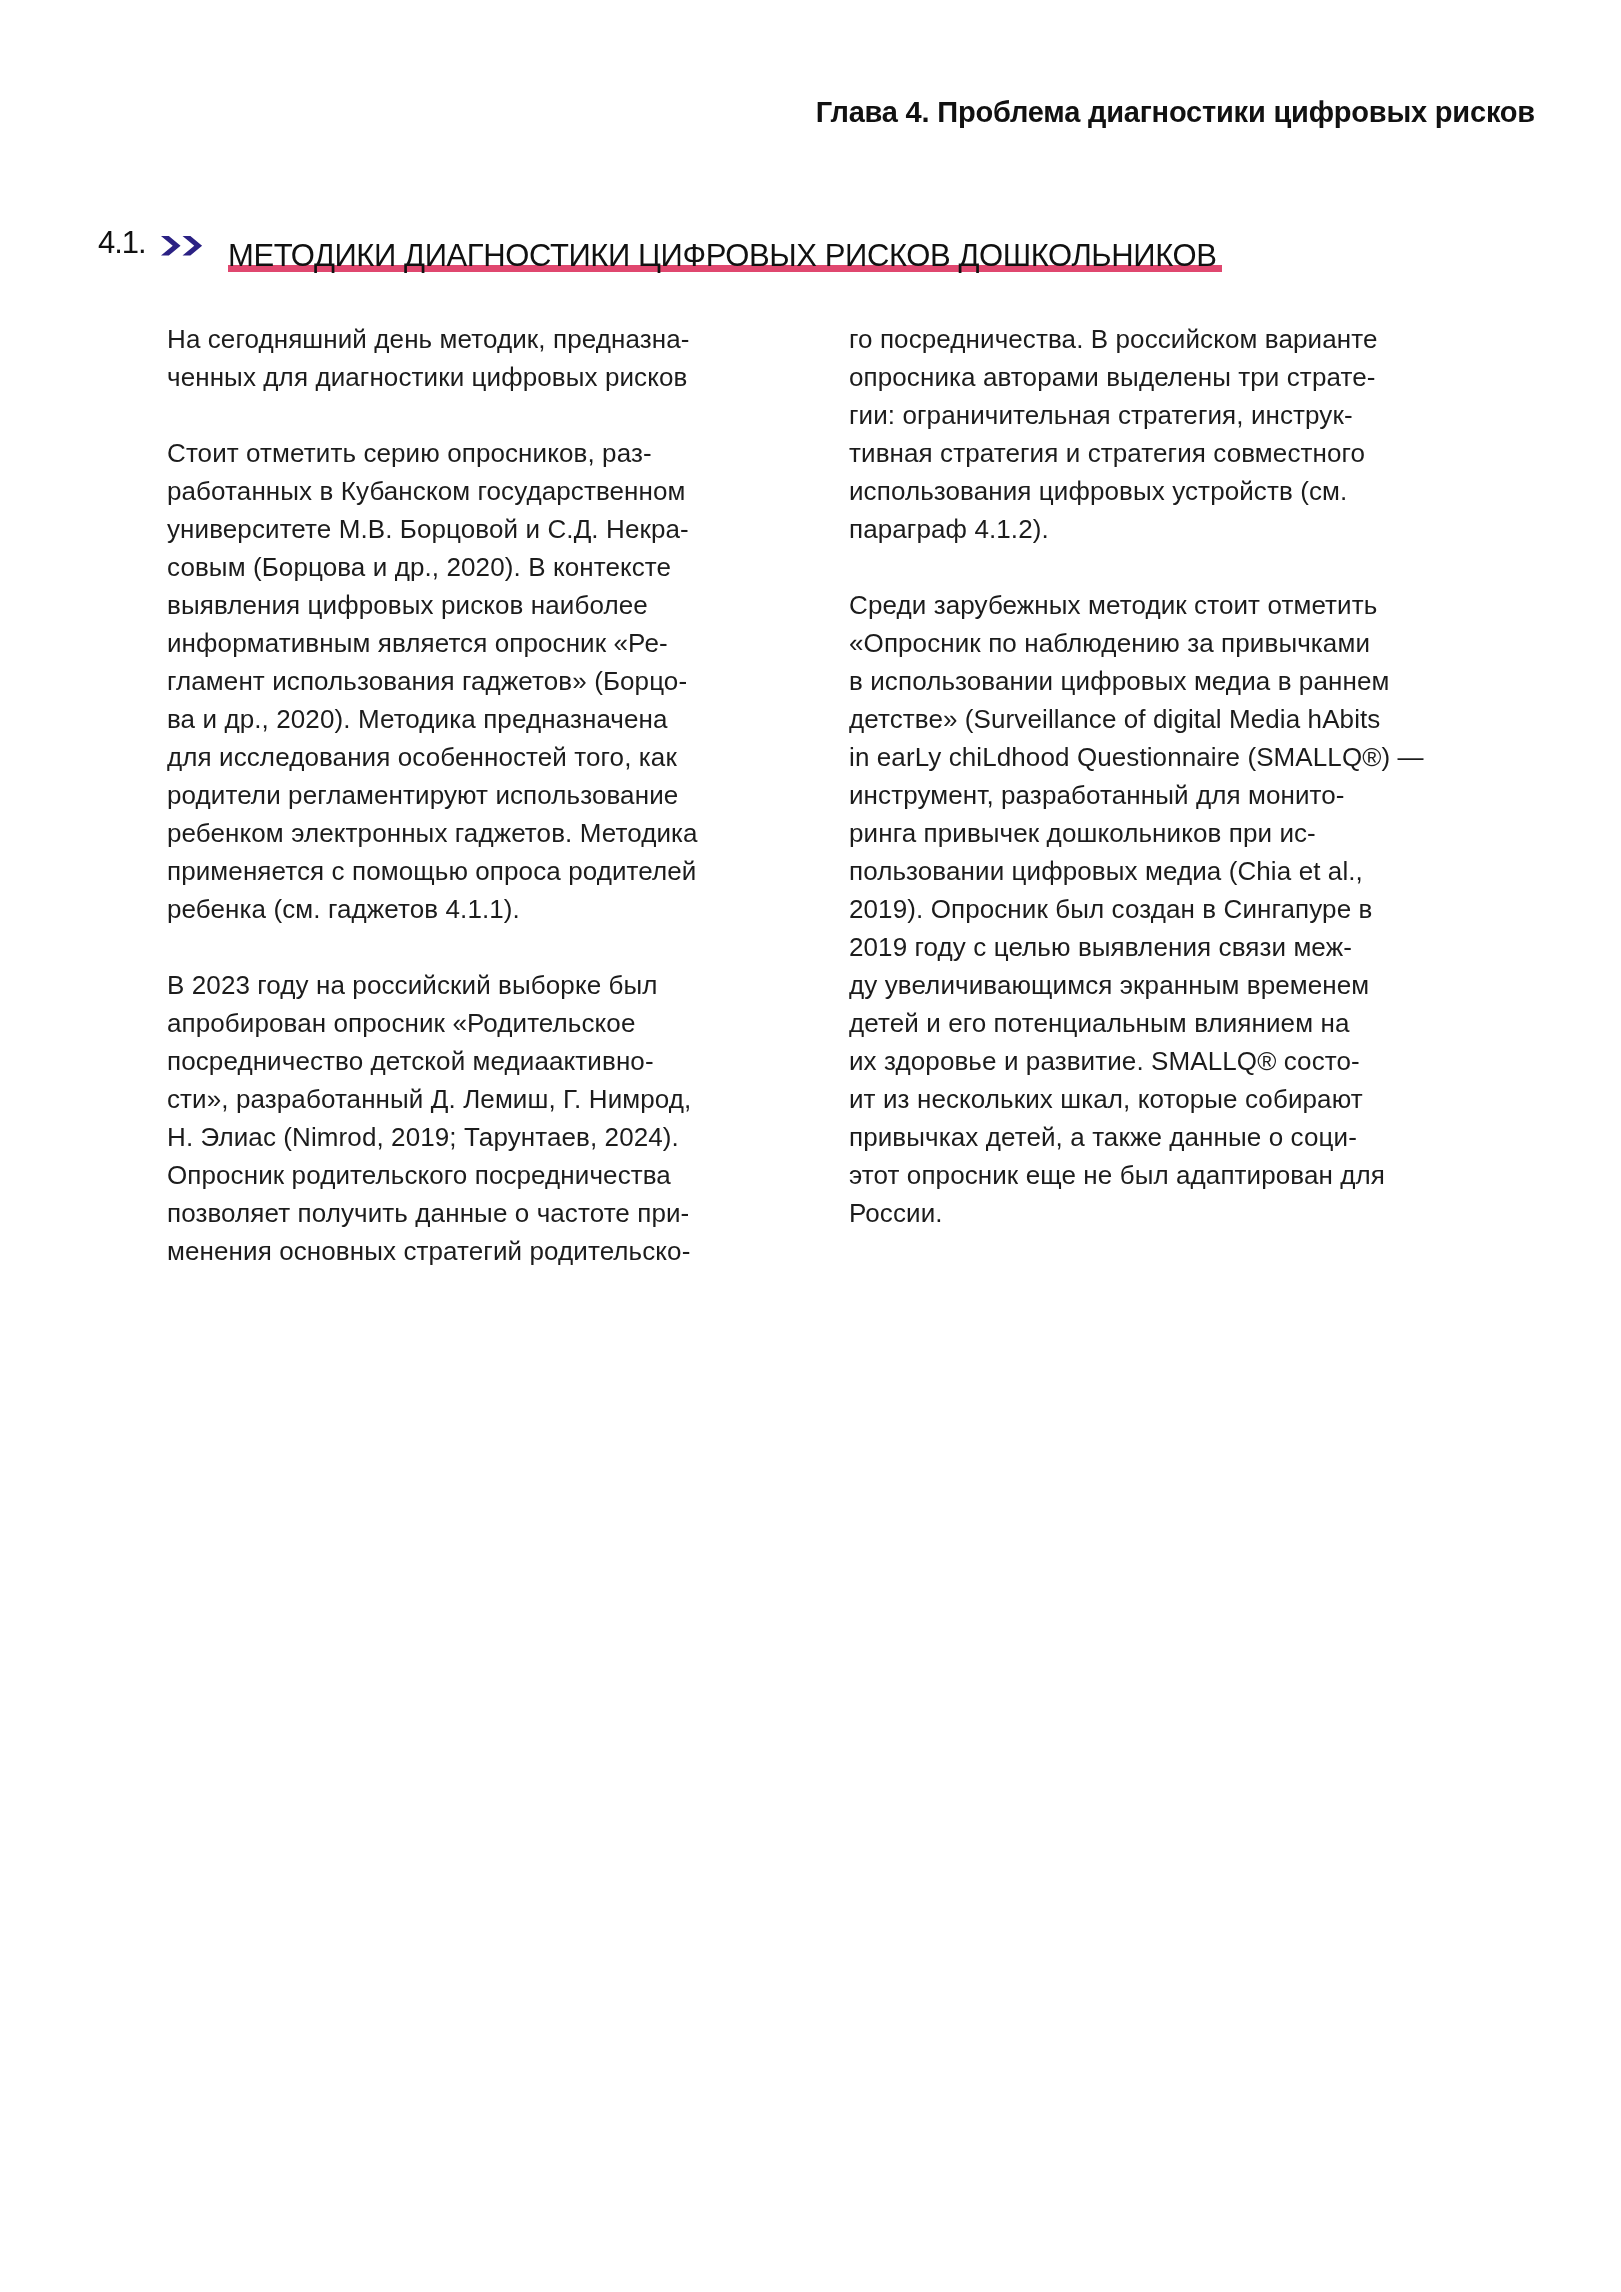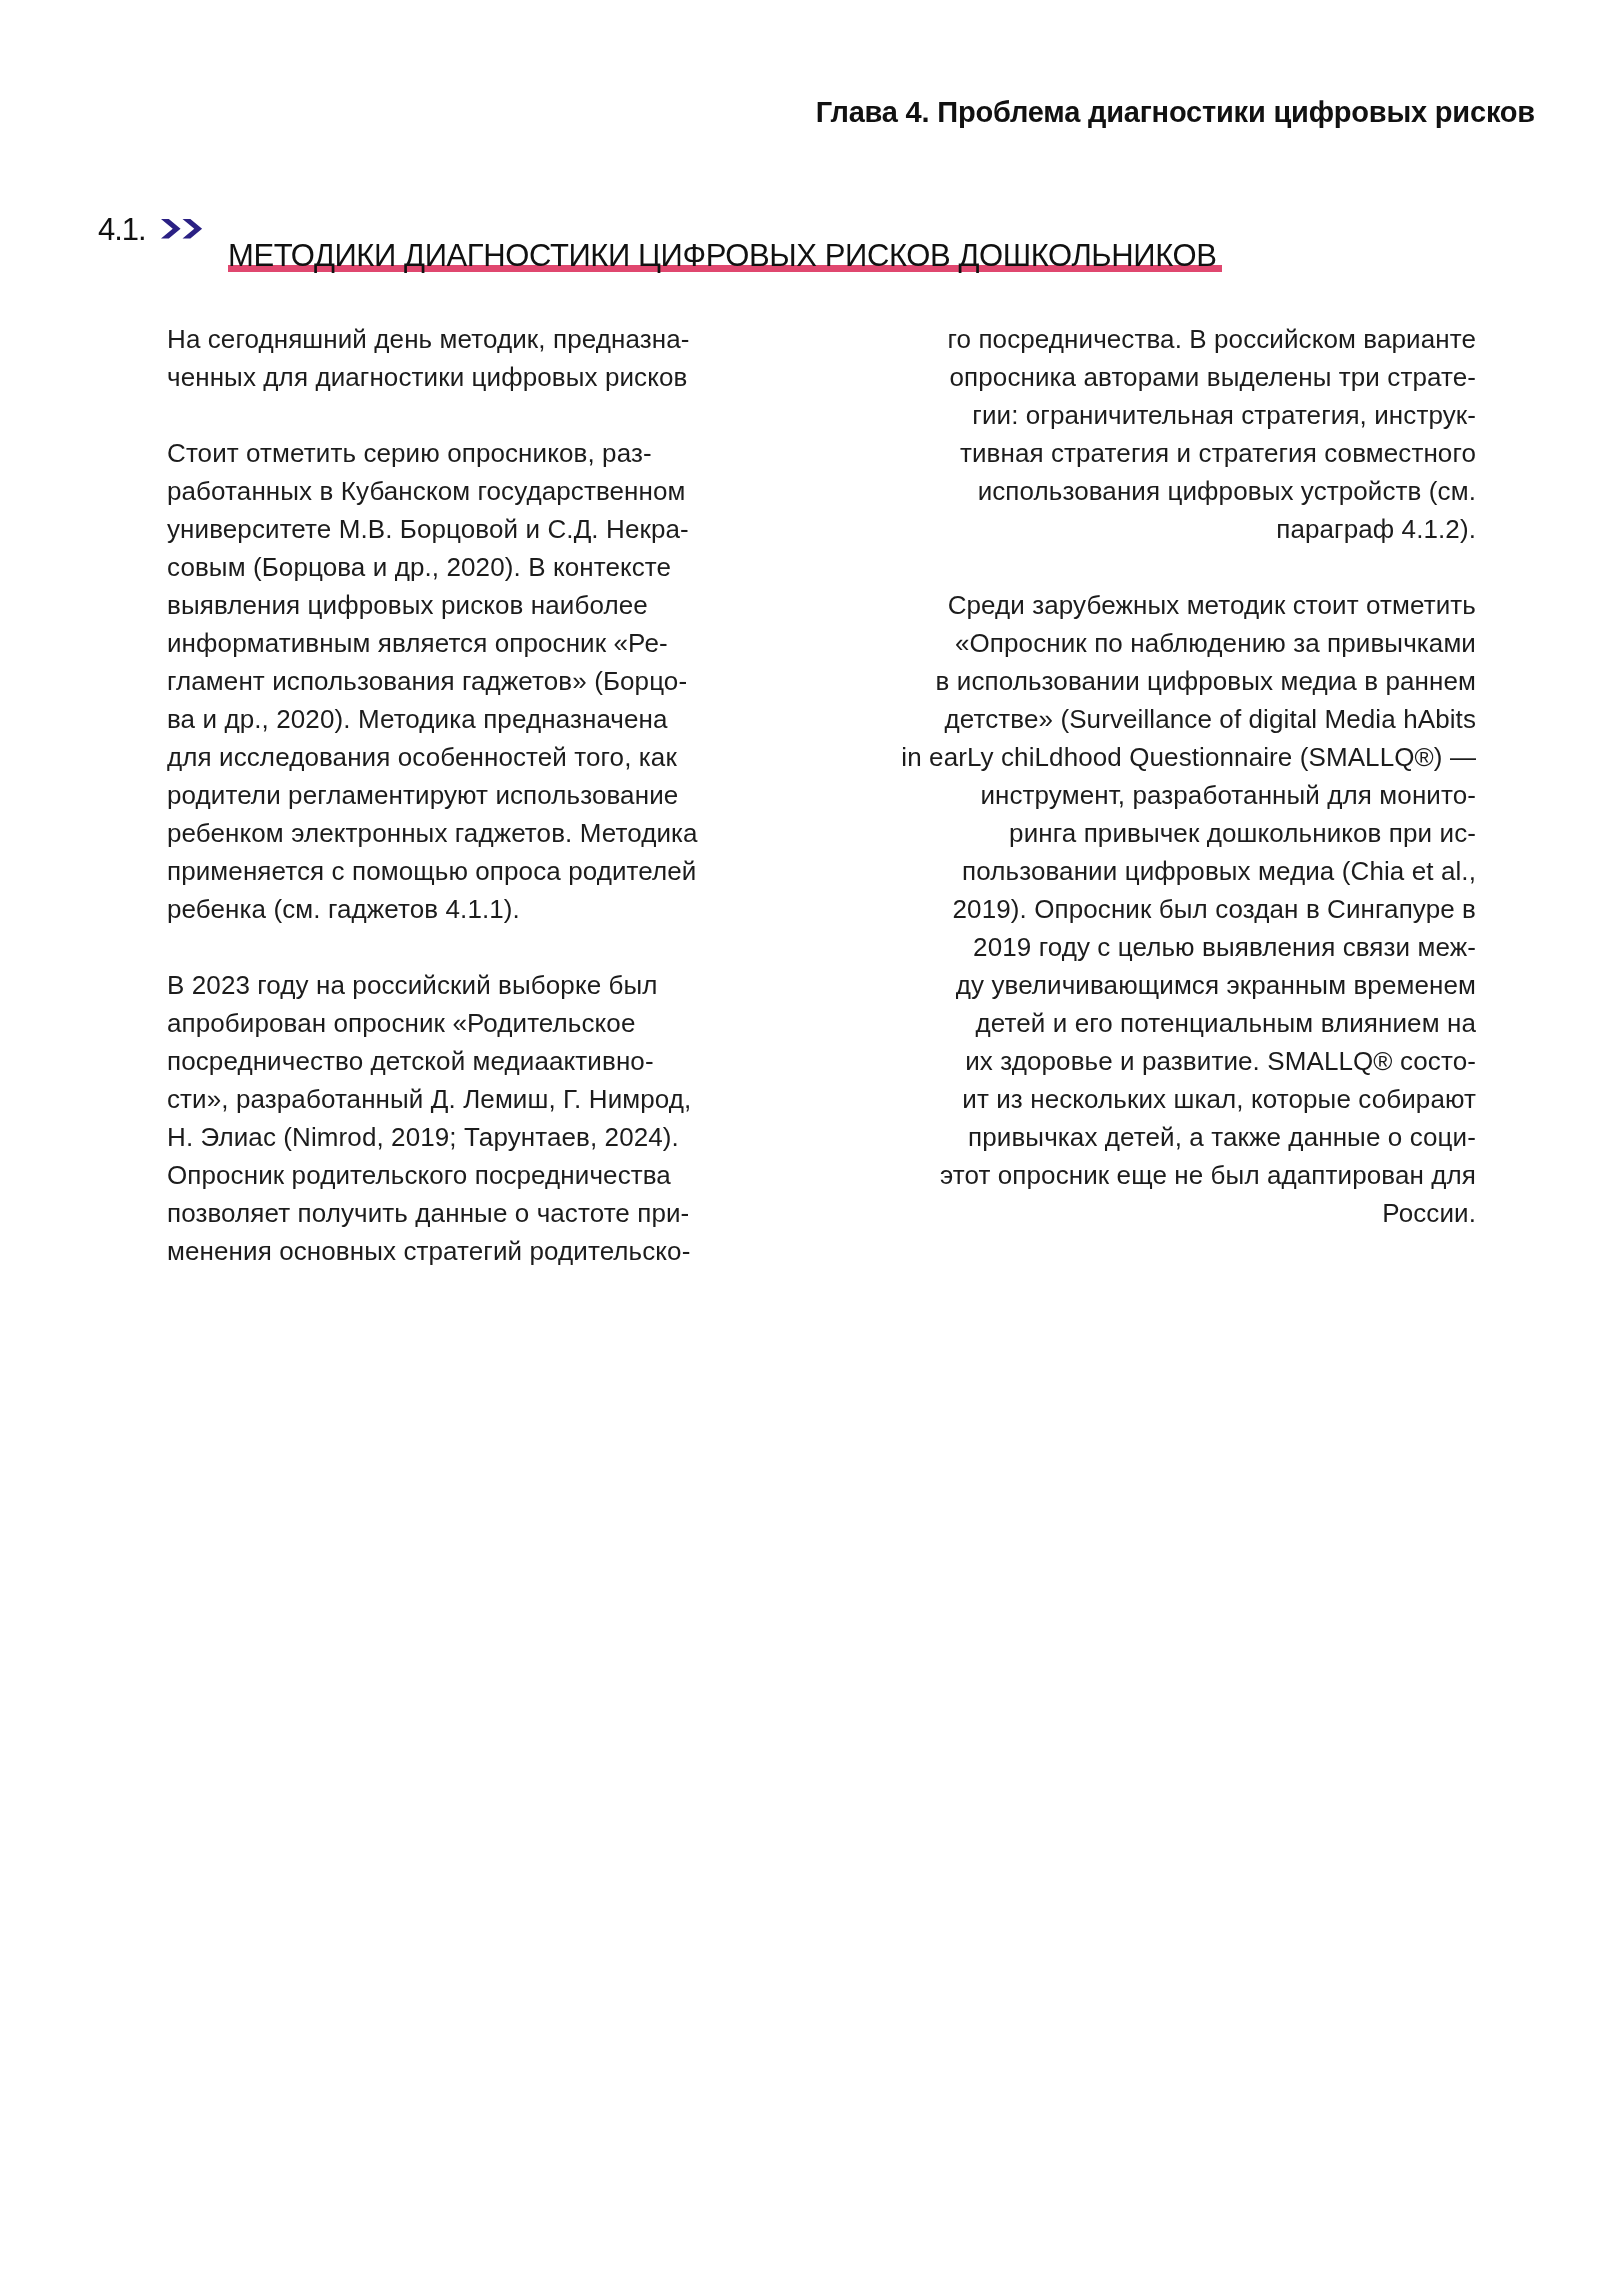--- a/index.html
+++ b/index.html
@@ -23,21 +23,21 @@
       font-weight: bold;
       color: #111;
       letter-spacing: -0.2px;
       white-space: nowrap;
     }
     .section-heading {
       position: absolute;
       top: 212px;
       left: 98px;
       display: flex;
-      align-items: flex-start;
+      align-items: center;
       white-space: nowrap;
     }
     .section-number {
       font-size: 31px;
       color: #111;
       letter-spacing: -1px;
       margin-right: 13.7px;
     }
     .chevron {
       display: inline-block;
@@ -72,21 +72,21 @@
     .column {
       position: absolute;
       top: 320px;
       width: 627px;
       font-size: 26px;
       line-height: 38px;
       color: #1c1c1c;
       letter-spacing: 0.1px;
     }
     .col-left { left: 167px; }
-    .col-right { left: 849px; text-align: right; }
+    .col-right { left: 849px; }
     .para {
       margin: 0 0 38px 0;
     }
     .line {
       display: block;
       white-space: nowrap;
     }
   </style>
 </head>
 <body>

